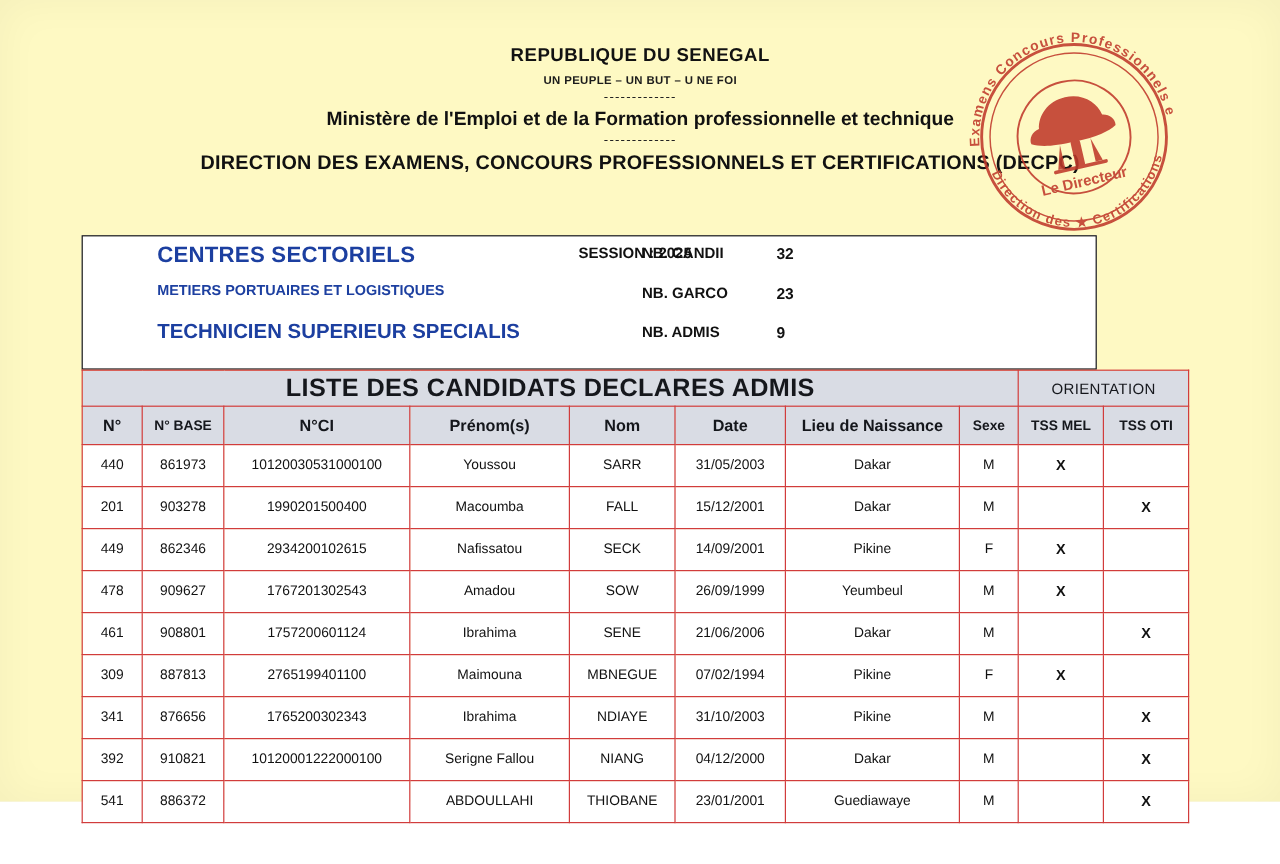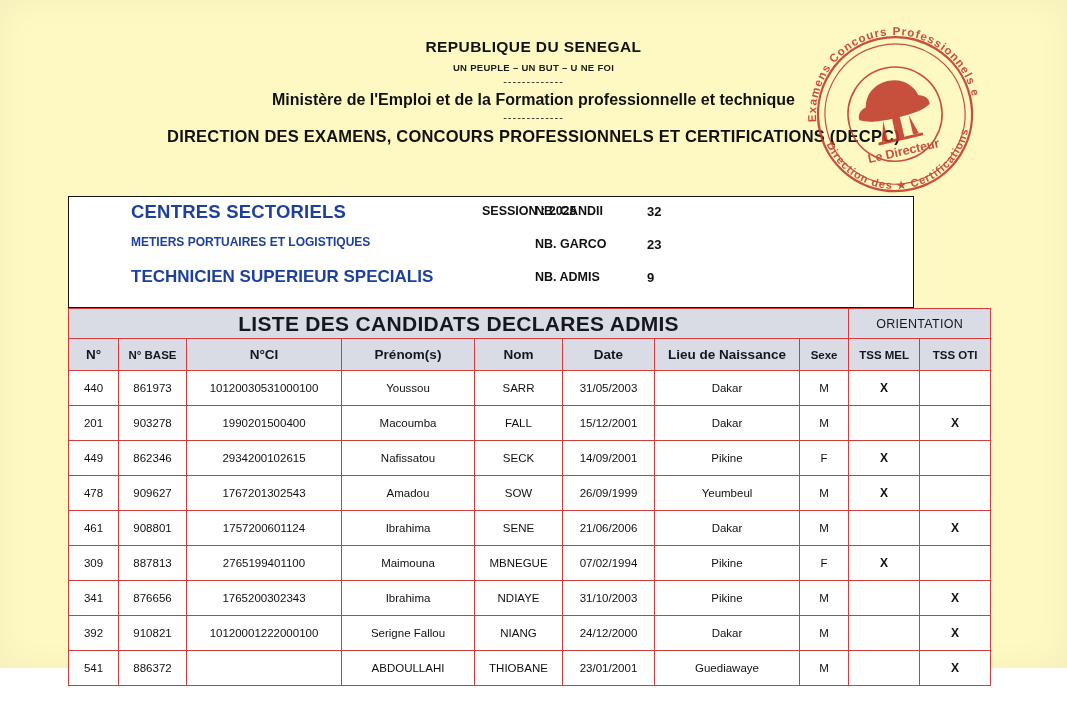--- a/index.html
+++ b/index.html
@@ -314,21 +314,21 @@
           <td>M</td>
           <td class="mark"></td>
           <td class="mark">X</td>
         </tr>
         <tr>
           <td class="num">392</td>
           <td class="num">910821</td>
           <td class="num">10120001222000100</td>
           <td>Serigne Fallou</td>
           <td>NIANG</td>
-          <td>24/12/2000</td>
+          <td>04/12/2000</td>
           <td>Dakar</td>
           <td>M</td>
           <td class="mark"></td>
           <td class="mark">X</td>
         </tr>
         <tr>
           <td class="num">541</td>
           <td class="num">886372</td>
           <td class="num"></td>
           <td>ABDOULLAHI</td>

